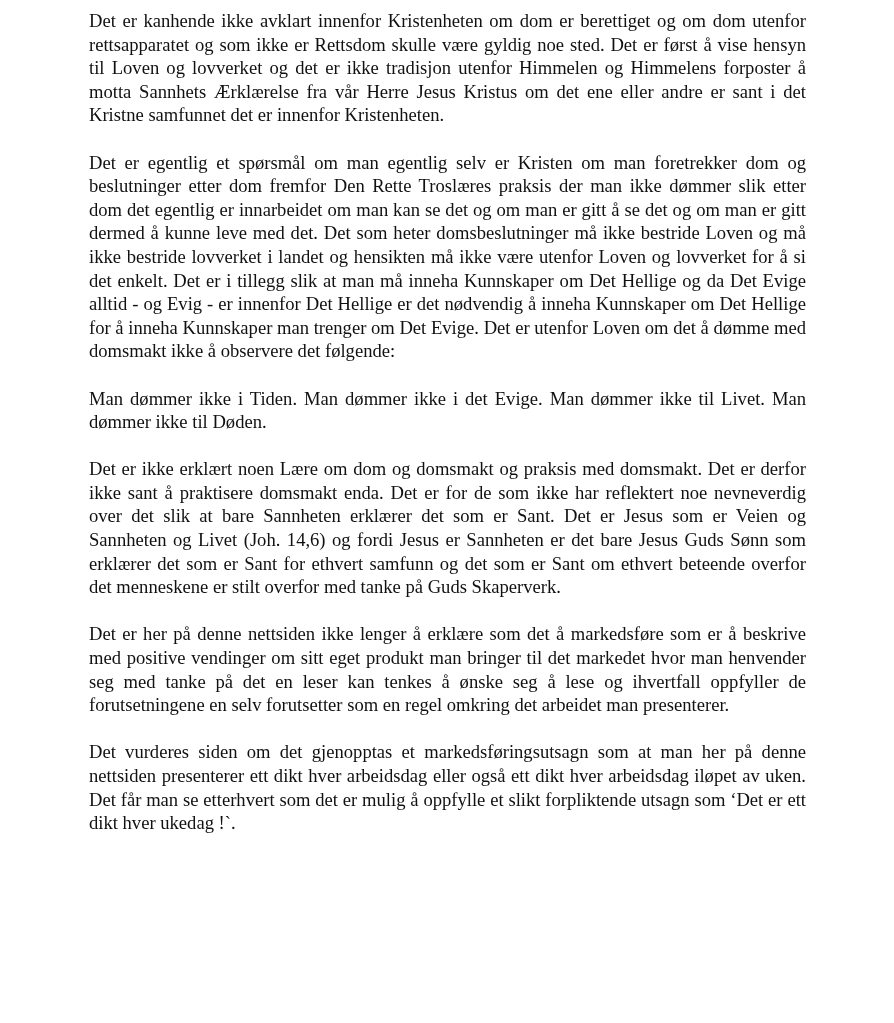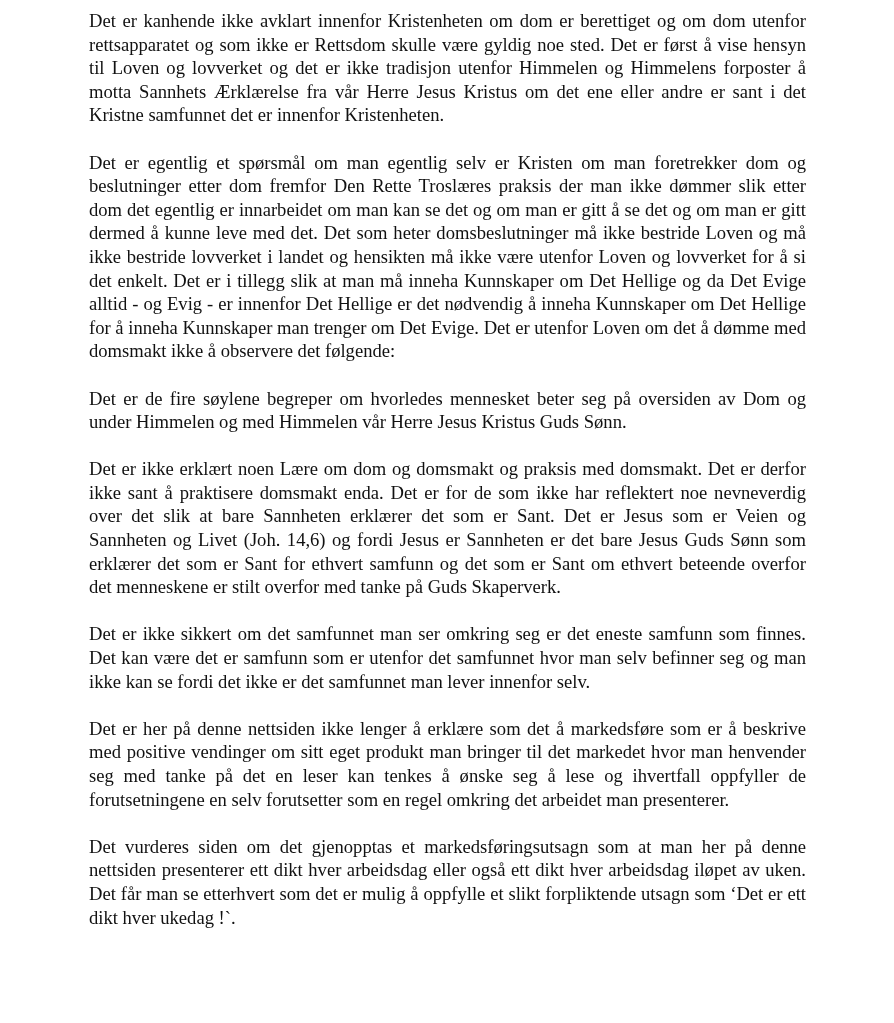--- a/index.html
+++ b/index.html
@@ -29,18 +29,17 @@
     text-justify: inter-word;
     font-family: Liberation Serif, serif;
   }
 </style>
 </head>
 <body>
 
 <div class="page">
   <p class="para">Det er kanhende ikke avklart innenfor Kristenheten om dom er berettiget og om dom utenfor rettsapparatet og som ikke er Rettsdom skulle være gyldig noe sted. Det er først å vise hensyn til Loven og lovverket og det er ikke tradisjon utenfor Himmelen og Himmelens forposter å motta Sannhets Ærklærelse fra vår Herre Jesus Kristus om det ene eller andre er sant i det Kristne samfunnet det er innenfor Kristenheten.</p>
   <p class="para">Det er egentlig et spørsmål om man egentlig selv er Kristen om man foretrekker dom og beslutninger etter dom fremfor Den Rette Troslæres praksis der man ikke dømmer slik etter dom det egentlig er innarbeidet om man kan se det og om man er gitt å se det og om man er gitt dermed å kunne leve med det. Det som heter domsbeslutninger må ikke bestride Loven og må ikke bestride lovverket i landet og hensikten må ikke være utenfor Loven og lovverket for å si det enkelt. Det er i tillegg slik at man må inneha Kunnskaper om Det Hellige og da Det Evige alltid - og Evig - er innenfor Det Hellige er det nødvendig å inneha Kunnskaper om Det Hellige for å inneha Kunnskaper man trenger om Det Evige. Det er utenfor Loven om det å dømme med domsmakt ikke å observere det følgende:</p>
-  <p class="para">Det er de fire søylene begreper om hvorledes mennesket beter seg på oversiden av Dom og under Himmelen og med Himmelen vår Herre Jesus Kristus Guds Sønn.</p>
+  <p class="para">Man dømmer ikke i Tiden. Man dømmer ikke i det Evige. Man dømmer ikke til Livet. Man dømmer ikke til Døden.</p>
   <p class="para">Det er ikke erklært noen Lære om dom og domsmakt og praksis med domsmakt. Det er derfor ikke sant å praktisere domsmakt enda. Det er for de som ikke har reflektert noe nevneverdig over det slik at bare Sannheten erklærer det som er Sant. Det er Jesus som er Veien og Sannheten og Livet (Joh. 14,6) og fordi Jesus er Sannheten er det bare Jesus Guds Sønn som erklærer det som er Sant for ethvert samfunn og det som er Sant om ethvert beteende overfor det menneskene er stilt overfor med tanke på Guds Skaperverk.</p>
-  <p class="para">Det er ikke sikkert om det samfunnet man ser omkring seg er det eneste samfunn som finnes. Det kan være det er samfunn som er utenfor det samfunnet hvor man selv befinner seg og man ikke kan se fordi det ikke er det samfunnet man lever innenfor selv.</p>
   <p class="para">Det er her på denne nettsiden ikke lenger å erklære som det å markedsføre som er å beskrive med positive vendinger om sitt eget produkt man bringer til det markedet hvor man henvender seg med tanke på det en leser kan tenkes å ønske seg å lese og ihvertfall oppfyller de forutsetningene en selv forutsetter som en regel omkring det arbeidet man presenterer.</p>
   <p class="para">Det vurderes siden om det gjenopptas et markedsføringsutsagn som at man her på denne nettsiden presenterer ett dikt hver arbeidsdag eller også ett dikt hver arbeidsdag iløpet av uken. Det får man se etterhvert som det er mulig å oppfylle et slikt forpliktende utsagn som ‘Det er ett dikt hver ukedag !`.</p>
 </div>
 
 </body></html>

